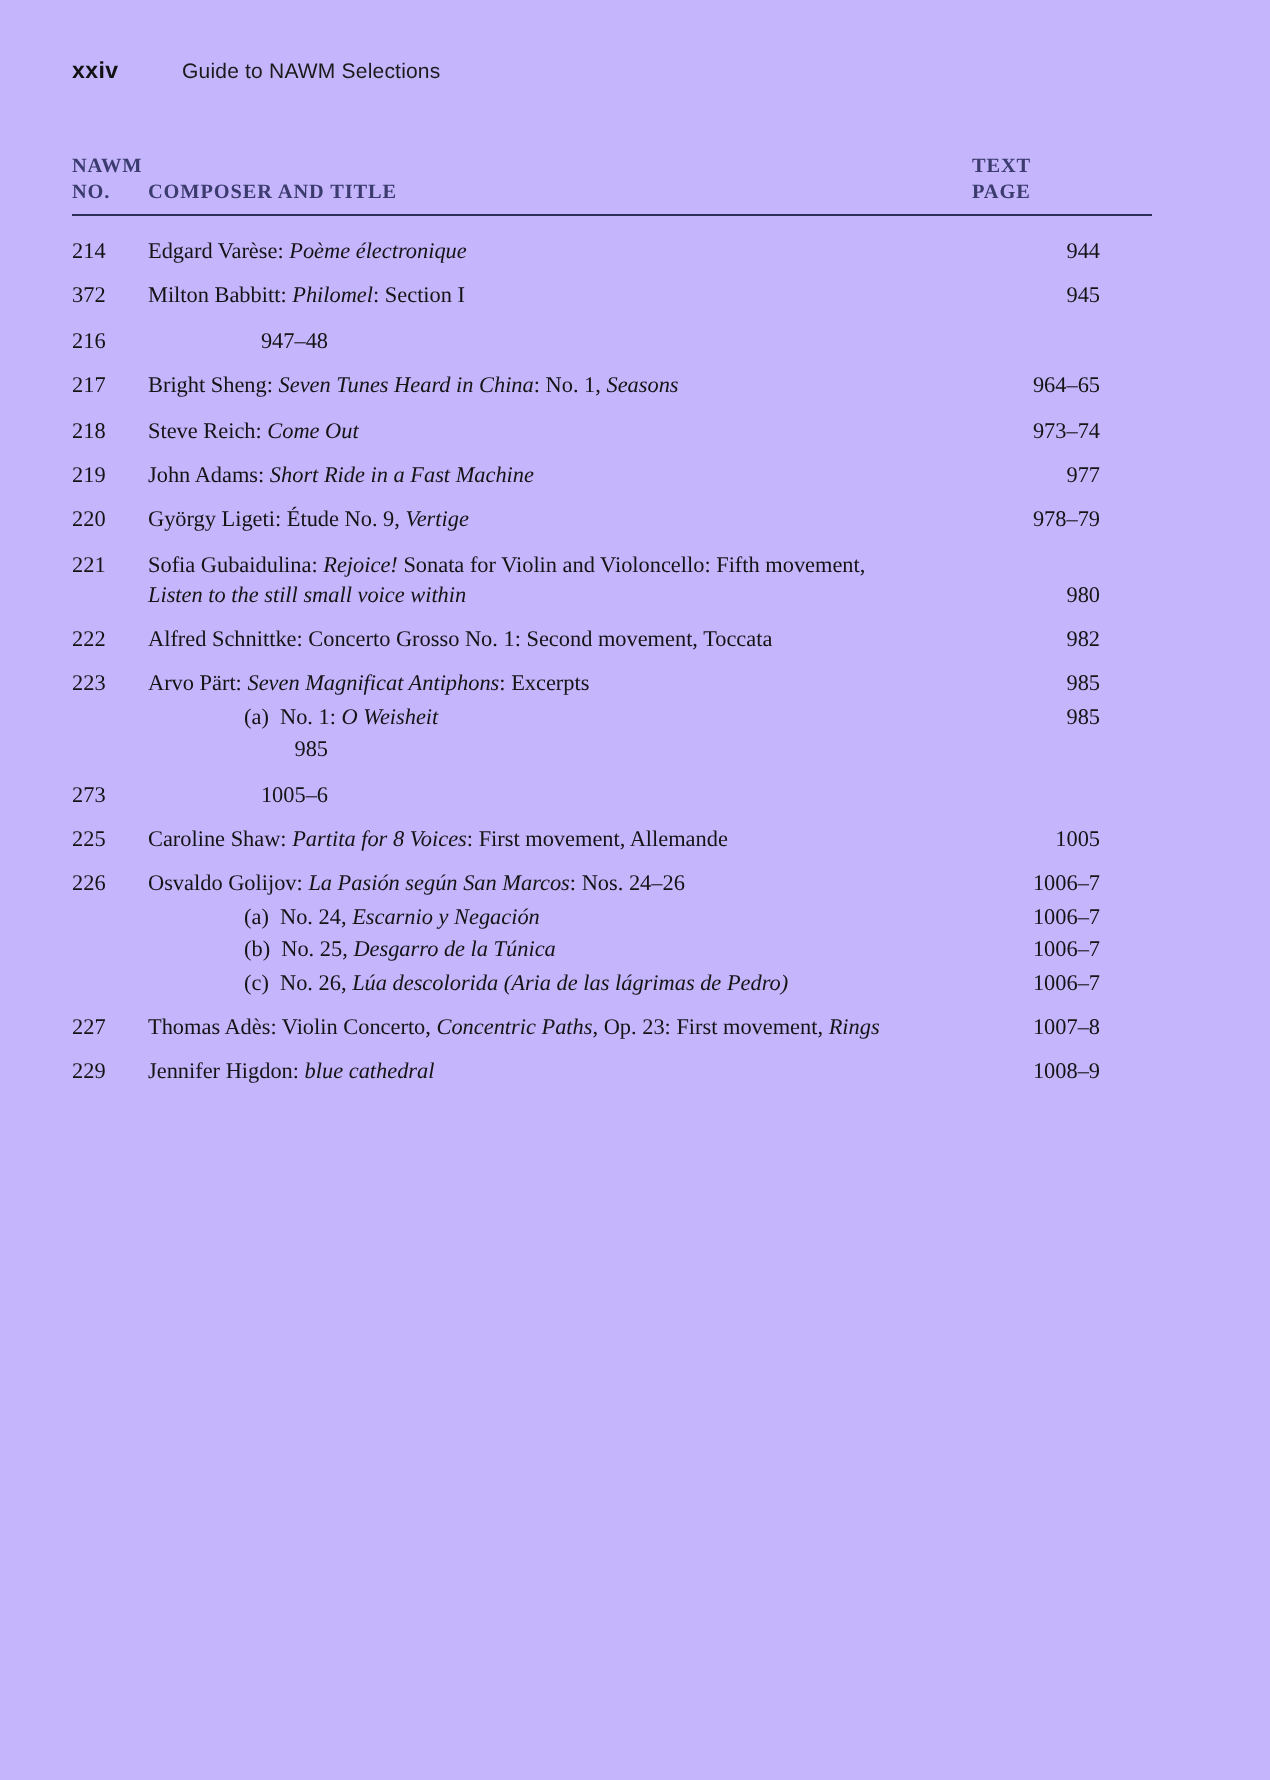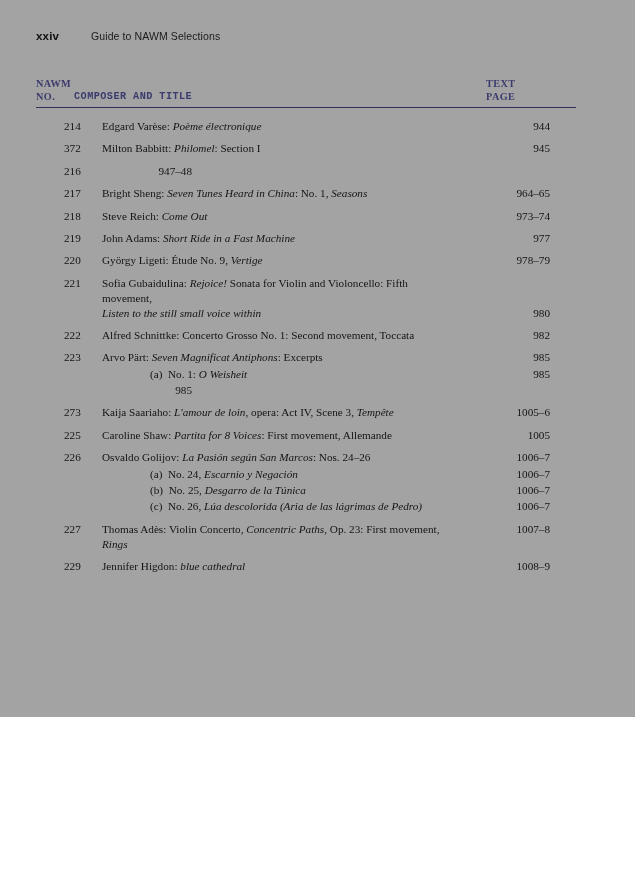--- a/index.html
+++ b/index.html
@@ -11,24 +11,24 @@
     width: 635px;
     height: 890px;
     font-family: "Liberation Serif", "DejaVu Serif", serif;
     color: #141414;
     -webkit-font-smoothing: antialiased;
   }
 
   .page {
     position: relative;
     width: 635px;
-    height: 717px;
+    height: 890px;
     box-sizing: border-box;
     padding: 0;
-    background: #a3a3a3;
+    background: #c4b5fd;
     overflow: hidden;
   }
 
   
   .running-head {
     position: absolute;
     left: 36px;
     top: 30px;
     right: 60px;
     display: flex;
@@ -63,39 +63,37 @@
     font-family: "Liberation Serif", "DejaVu Serif", serif;
     font-weight: bold;
     font-size: 10.2px;
     letter-spacing: 0.45px;
   }
   .col-head .h-no {
     flex: 0 0 38px;
   }
   .col-head .h-title {
     flex: 1 1 auto;
-    font-family: Liberation Mono, monospace;
   }
   .col-head .h-page {
     flex: 0 0 90px;
     text-align: left;
     padding-left: 24px;
   }
   .col-head-line1 { margin-bottom: 2px; }
 
   .rule {
     border-bottom: 1.1px solid #2f2f55;
     margin-top: 5px;
     margin-bottom: 0;
     width: 540px;
   }
 
   .rows {
     margin-top: 11px;
-    margin-left: 28px;
   }
 
   .row {
     display: flex;
     align-items: flex-start;
     font-size: 11.2px;
     line-height: 1.33;
   }
   .row.spaced { margin-top: 7.5px; }
   .row.tight  { margin-top: 1.5px; }
@@ -208,21 +206,20 @@
           <span class="cell-no"></span>
           <span class="cell-title sub">(a)&nbsp;&nbsp;No. 1: <i>O Weisheit</i></span>
           <span class="cell-page">985</span>
         </div>
         <div class="row tight">
           <span class="cell-no"></span>
           <span class="cell-page">985</span>
         </div>
         <div class="row spaced">
           <span class="cell-no">273</span>
-          <span class="cell-title">Kaija Saariaho: <i>L'amour de loin</i>, opera: Act IV, Scene 3, <i>Tempête</i></span>
           <span class="cell-page">1005–6</span>
         </div>
         <div class="row spaced">
           <span class="cell-no">225</span>
           <span class="cell-title">Caroline Shaw: <i>Partita for 8 Voices</i>: First movement, Allemande</span>
           <span class="cell-page">1005</span>
         </div>
         <div class="row spaced">
           <span class="cell-no">226</span>
           <span class="cell-title">Osvaldo Golijov: <i>La Pasión según San Marcos</i>: Nos. 24–26</span>

